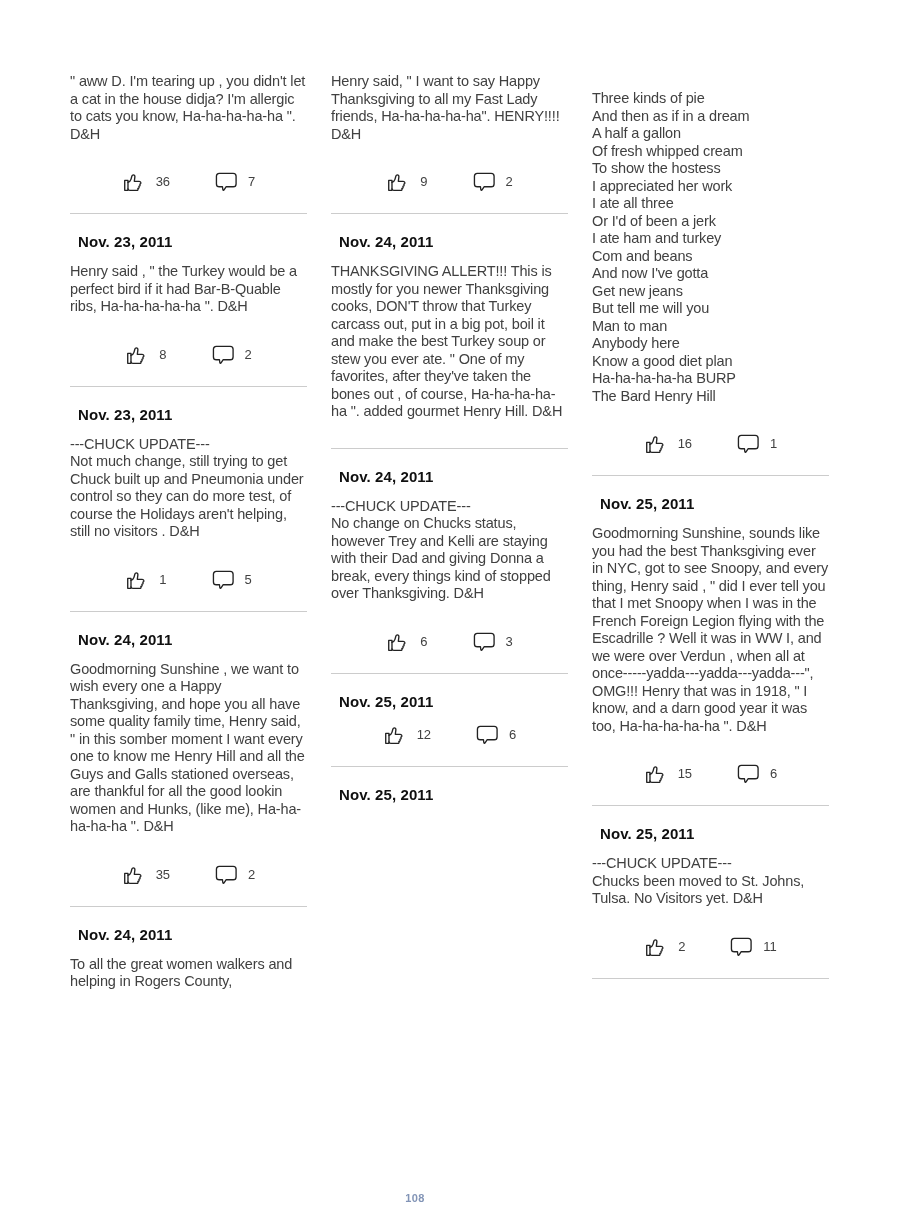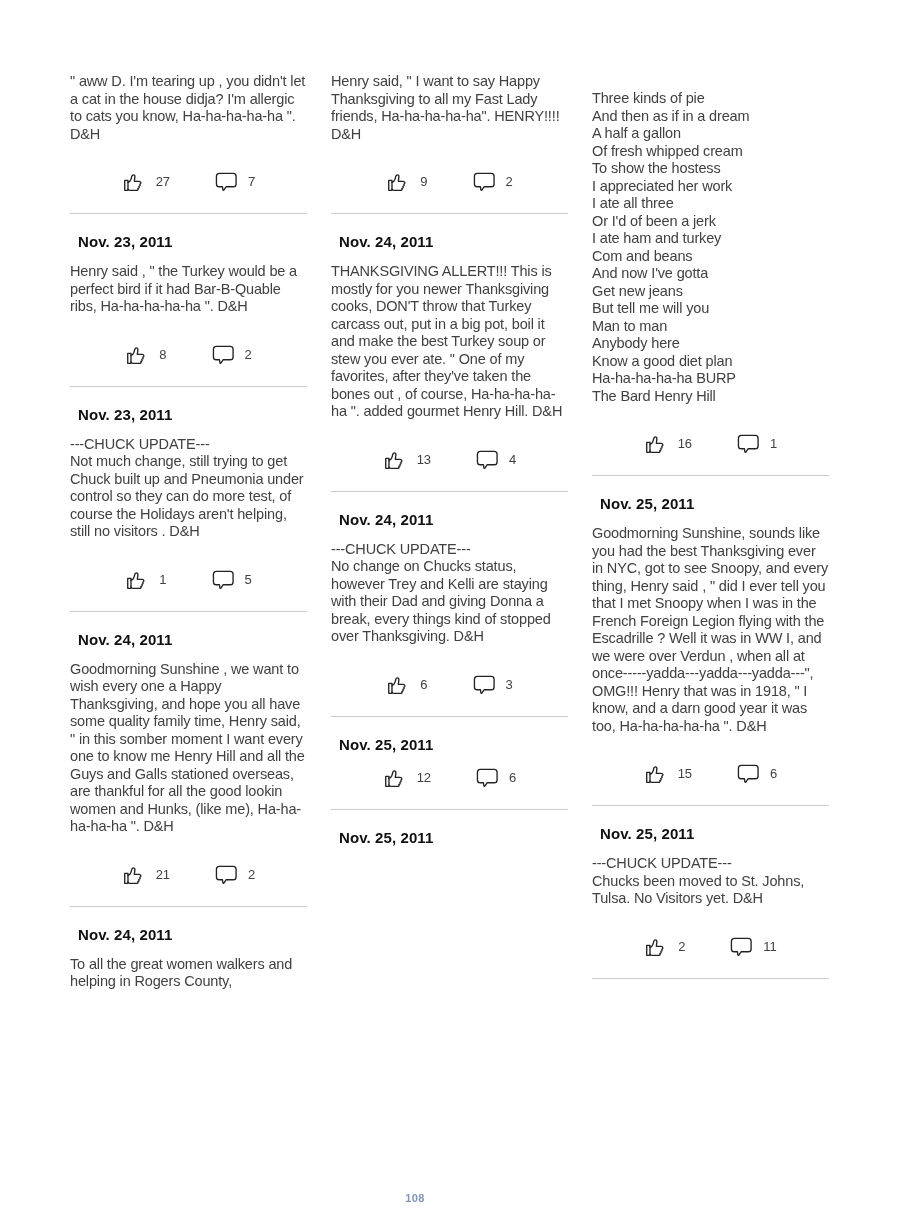--- a/index.html
+++ b/index.html
@@ -48,21 +48,21 @@
       <div class="column">
   <article class="post">
 
     <p class="post-body">" aww D. I'm tearing up , you didn't let a cat in the house didja? I'm allergic to cats you know, Ha-ha-ha-ha-ha ". D&amp;H</p>
     <div class="post-stats">
       <span class="stat">
         <svg class="icon" viewBox="0 0 26 24" width="25" height="23" fill="none" stroke="#222222" stroke-width="1.4" stroke-linejoin="round" stroke-linecap="round">
           <path d="M2.8 10.8h3.4v10.4H2.8z"></path>
           <path d="M6.2 19.8c.3.8 1 1.4 1.9 1.4h7.3c1 0 1.5-.6 1.3-1.4l-.2-.6c.9-.1 1.5-.7 1.3-1.5l-.2-.7c.9-.1 1.4-.8 1.2-1.6l-.2-.6c.8-.2 1.3-1 1-1.8-.2-.7-.9-1.2-1.7-1.2h-5.1l.6-4.6c.2-1.2-.6-2.1-1.6-2.1-.7 0-1.3.5-1.5 1.2l-1 3.5c-.4 1.5-1.6 2.6-3.1 3"></path>
         </svg>
-        <span class="count">27</span>
+        <span class="count">36</span>
       </span>
       <span class="stat">
         <svg class="icon" viewBox="0 0 26 24" width="25" height="23" fill="none" stroke="#222222" stroke-width="1.4" stroke-linejoin="round">
           <path d="M5.5 3.5h14.5a3 3 0 0 1 3 3v8a3 3 0 0 1-3 3h-7.5l-2.2 3.4c-.3.5-1 .3-1.1-.3l-.4-3.1H5.5a3 3 0 0 1-3-3v-8a3 3 0 0 1 3-3z"></path>
         </svg>
         <span class="count">7</span>
       </span>
     </div>
     <hr class="post-divider">
   </article>
@@ -112,21 +112,21 @@
 
   <article class="post">
     <h3 class="post-date">Nov. 24, 2011</h3>
     <p class="post-body">Goodmorning Sunshine , we want to wish every one a Happy Thanksgiving, and hope you all have some quality family time, Henry said, " in this somber moment I want every one to know me Henry Hill and all the Guys and Galls stationed overseas, are thankful for all the good lookin women and Hunks, (like me), Ha-ha-ha-ha-ha ". D&amp;H</p>
     <div class="post-stats">
       <span class="stat">
         <svg class="icon" viewBox="0 0 26 24" width="25" height="23" fill="none" stroke="#222222" stroke-width="1.4" stroke-linejoin="round" stroke-linecap="round">
           <path d="M2.8 10.8h3.4v10.4H2.8z"></path>
           <path d="M6.2 19.8c.3.8 1 1.4 1.9 1.4h7.3c1 0 1.5-.6 1.3-1.4l-.2-.6c.9-.1 1.5-.7 1.3-1.5l-.2-.7c.9-.1 1.4-.8 1.2-1.6l-.2-.6c.8-.2 1.3-1 1-1.8-.2-.7-.9-1.2-1.7-1.2h-5.1l.6-4.6c.2-1.2-.6-2.1-1.6-2.1-.7 0-1.3.5-1.5 1.2l-1 3.5c-.4 1.5-1.6 2.6-3.1 3"></path>
         </svg>
-        <span class="count">21</span>
+        <span class="count">35</span>
       </span>
       <span class="stat">
         <svg class="icon" viewBox="0 0 26 24" width="25" height="23" fill="none" stroke="#222222" stroke-width="1.4" stroke-linejoin="round">
           <path d="M5.5 3.5h14.5a3 3 0 0 1 3 3v8a3 3 0 0 1-3 3h-7.5l-2.2 3.4c-.3.5-1 .3-1.1-.3l-.4-3.1H5.5a3 3 0 0 1-3-3v-8a3 3 0 0 1 3-3z"></path>
         </svg>
         <span class="count">2</span>
       </span>
     </div>
     <hr class="post-divider">
   </article>
@@ -155,35 +155,20 @@
         </svg>
         <span class="count">2</span>
       </span>
     </div>
     <hr class="post-divider">
   </article>
 
   <article class="post">
     <h3 class="post-date">Nov. 24, 2011</h3>
     <p class="post-body">THANKSGIVING ALLERT!!! This is mostly for you newer Thanksgiving cooks, DON'T throw that Turkey carcass out, put in a big pot, boil it and make the best Turkey soup or stew you ever ate. " One of my favorites, after they've taken the bones out , of course, Ha-ha-ha-ha-ha ". added gourmet Henry Hill. D&amp;H</p>
-    <div class="post-stats">
-      <span class="stat">
-        <svg class="icon" viewBox="0 0 26 24" width="25" height="23" fill="none" stroke="#222222" stroke-width="1.4" stroke-linejoin="round" stroke-linecap="round">
-          <path d="M2.8 10.8h3.4v10.4H2.8z"></path>
-          <path d="M6.2 19.8c.3.8 1 1.4 1.9 1.4h7.3c1 0 1.5-.6 1.3-1.4l-.2-.6c.9-.1 1.5-.7 1.3-1.5l-.2-.7c.9-.1 1.4-.8 1.2-1.6l-.2-.6c.8-.2 1.3-1 1-1.8-.2-.7-.9-1.2-1.7-1.2h-5.1l.6-4.6c.2-1.2-.6-2.1-1.6-2.1-.7 0-1.3.5-1.5 1.2l-1 3.5c-.4 1.5-1.6 2.6-3.1 3"></path>
-        </svg>
-        <span class="count">13</span>
-      </span>
-      <span class="stat">
-        <svg class="icon" viewBox="0 0 26 24" width="25" height="23" fill="none" stroke="#222222" stroke-width="1.4" stroke-linejoin="round">
-          <path d="M5.5 3.5h14.5a3 3 0 0 1 3 3v8a3 3 0 0 1-3 3h-7.5l-2.2 3.4c-.3.5-1 .3-1.1-.3l-.4-3.1H5.5a3 3 0 0 1-3-3v-8a3 3 0 0 1 3-3z"></path>
-        </svg>
-        <span class="count">4</span>
-      </span>
-    </div>
     <hr class="post-divider">
   </article>
 
   <article class="post">
     <h3 class="post-date">Nov. 24, 2011</h3>
     <p class="post-body">---CHUCK UPDATE---
 No change on Chucks status, however Trey and Kelli are staying with their Dad and giving Donna a break, every things kind of stopped over Thanksgiving. D&amp;H</p>
     <div class="post-stats">
       <span class="stat">
         <svg class="icon" viewBox="0 0 26 24" width="25" height="23" fill="none" stroke="#222222" stroke-width="1.4" stroke-linejoin="round" stroke-linecap="round">

